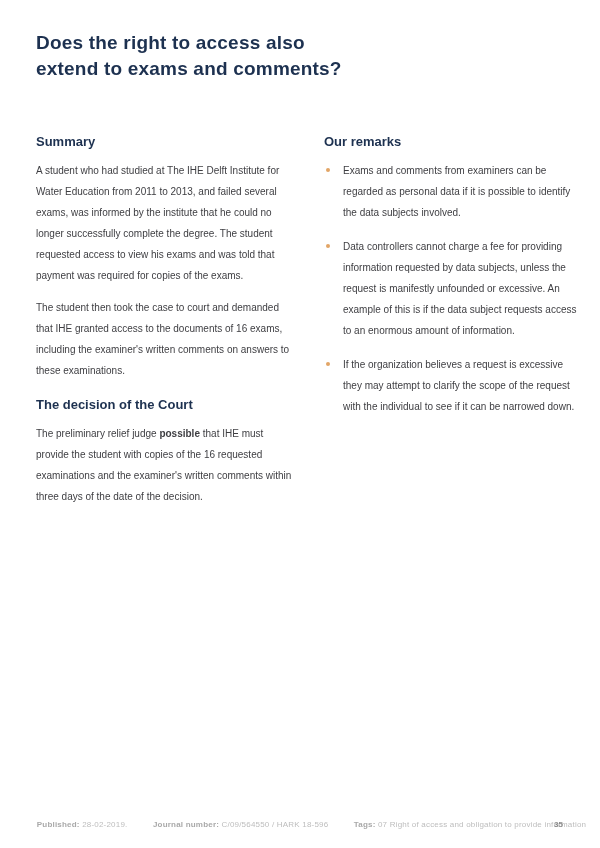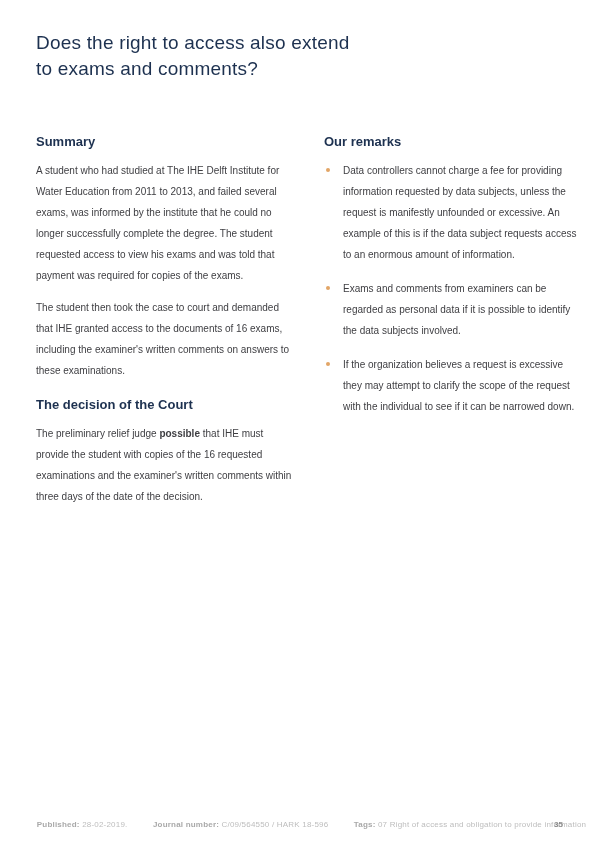--- a/index.html
+++ b/index.html
@@ -18,21 +18,21 @@
     overflow: hidden;
   }
   .title {
     position: absolute;
     left: 36px;
     top: 30px;
     width: 330px;
     margin: 0;
     font-size: 19px;
     line-height: 26px;
-    font-weight: 400;
+    font-weight: 700;
     letter-spacing: 0.2px;
     color: #1d3150;
   }
   .columns {
     position: absolute;
     top: 134px;
     left: 36px;
     display: flex;
     gap: 32px;
   }
@@ -110,26 +110,26 @@
 
       <h2 class="section-heading decision-heading">The decision of the Court</h2>
       <p class="body-p"><span>The preliminary relief judge </span><strong>possible</strong><span> that IHE must provide the student with copies of the 16 requested examinations and the examiner's written comments within three days of the date of the decision.</span></p>
     </div>
 
     <div class="col">
       <h2 class="section-heading">Our remarks</h2>
 
       <div class="bullet-item">
         <span class="bullet-dot"></span>
-        <p class="body-p">Data controllers cannot charge a fee for providing information requested by data subjects, unless the request is manifestly unfounded or excessive. An example of this is if the data subject requests access to an enormous amount of information.</p>
+        <p class="body-p">Exams and comments from examiners can be regarded as personal data if it is possible to identify the data subjects involved.</p>
       </div>
 
       <div class="bullet-item">
         <span class="bullet-dot"></span>
-        <p class="body-p">Exams and comments from examiners can be regarded as personal data if it is possible to identify the data subjects involved.</p>
+        <p class="body-p">Data controllers cannot charge a fee for providing information requested by data subjects, unless the request is manifestly unfounded or excessive. An example of this is if the data subject requests access to an enormous amount of information.</p>
       </div>
 
       <div class="bullet-item">
         <span class="bullet-dot"></span>
         <p class="body-p">If the organization believes a request is excessive they may attempt to clarify the scope of the request with the individual to see if it can be narrowed down.</p>
       </div>
     </div>
 
   </div>
 

